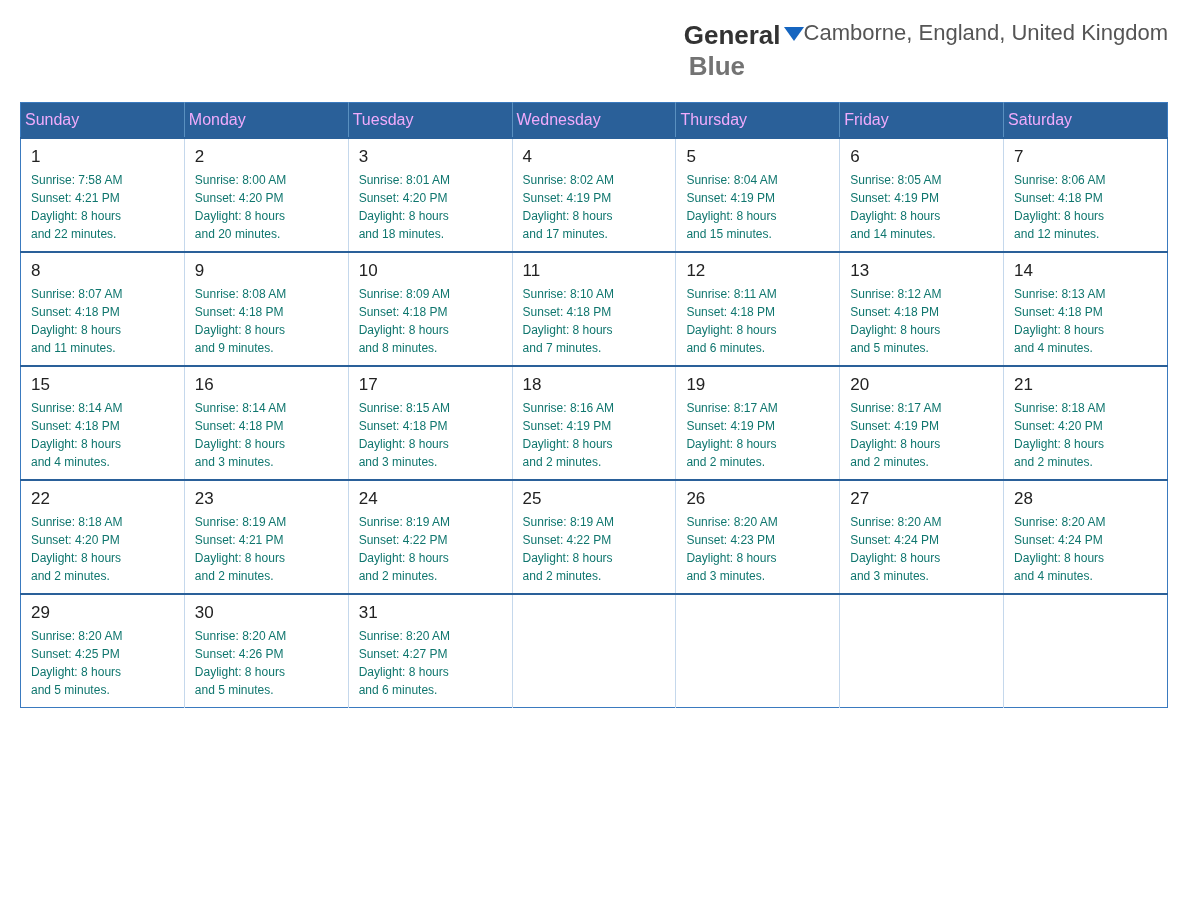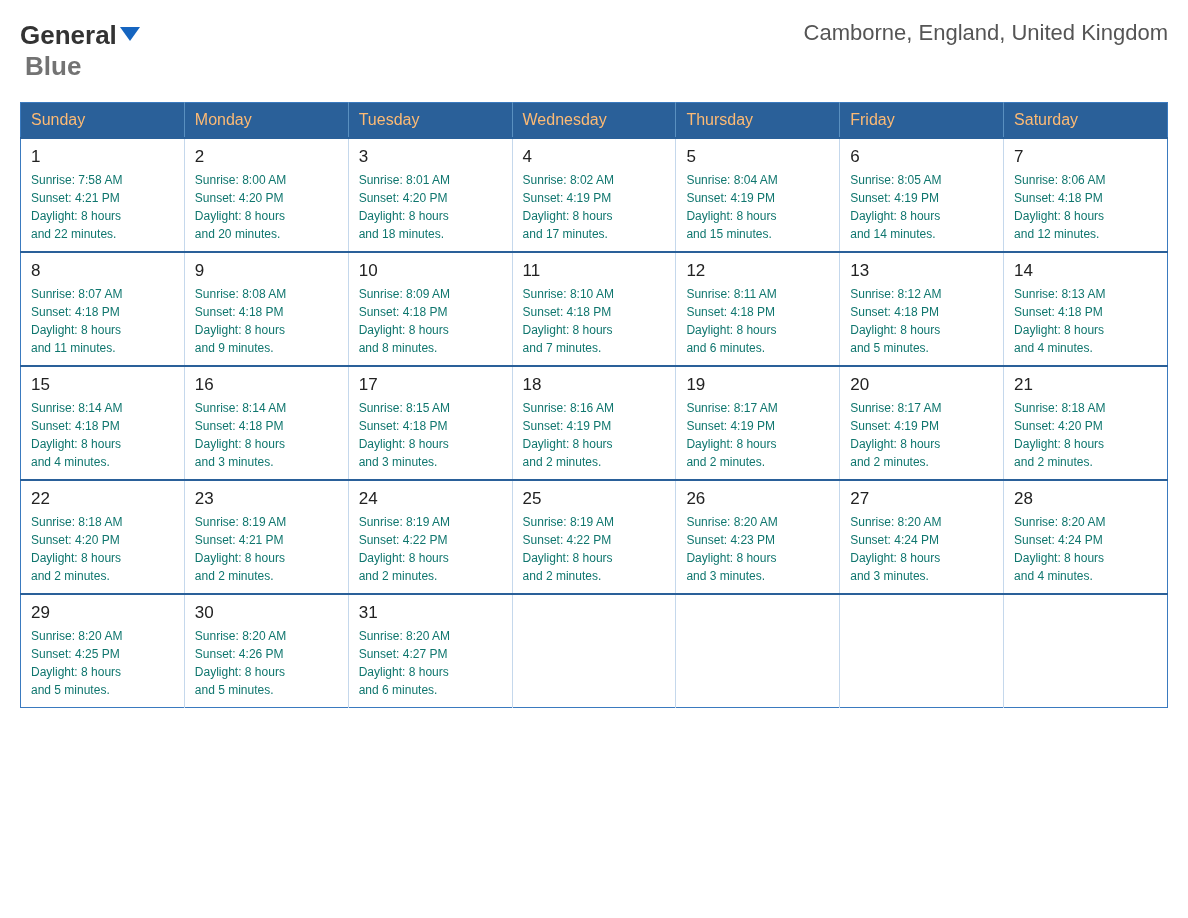--- a/index.html
+++ b/index.html
@@ -5,21 +5,21 @@
     * { box-sizing: border-box; margin: 0; padding: 0; }
     body {
       font-family: Arial, sans-serif;
       background: #fff;
       padding: 20px;
       width: 1188px;
       min-height: 918px;
     }
     .header {
       display: flex;
-      justify-content: space-between;
+      justify-content: flex-end;
       align-items: flex-start;
       margin-bottom: 20px;
     }
     .logo-container {
       display: flex;
       flex-direction: column;
       align-items: flex-start;
     }
     .logo-line1 {
       display: flex;
@@ -45,22 +45,22 @@
     }
     .calendar {
       width: 100%;
       border-collapse: collapse;
       border: 1px solid #3a7abf;
     }
     .calendar thead tr {
       background-color: #2a6099;
     }
     .calendar thead th {
-      color: #fdba74;
-      padding: 8px 10px;
+      color: #f0abfc;
+      padding: 8px 4px;
       text-align: left;
       font-size: 16px;
       font-weight: normal;
       border-right: 1px solid #5a90c0;
     }
     .calendar thead th:last-child {
       border-right: none;
     }
     .calendar tbody tr {
       border-top: 2px solid #2a6099;

